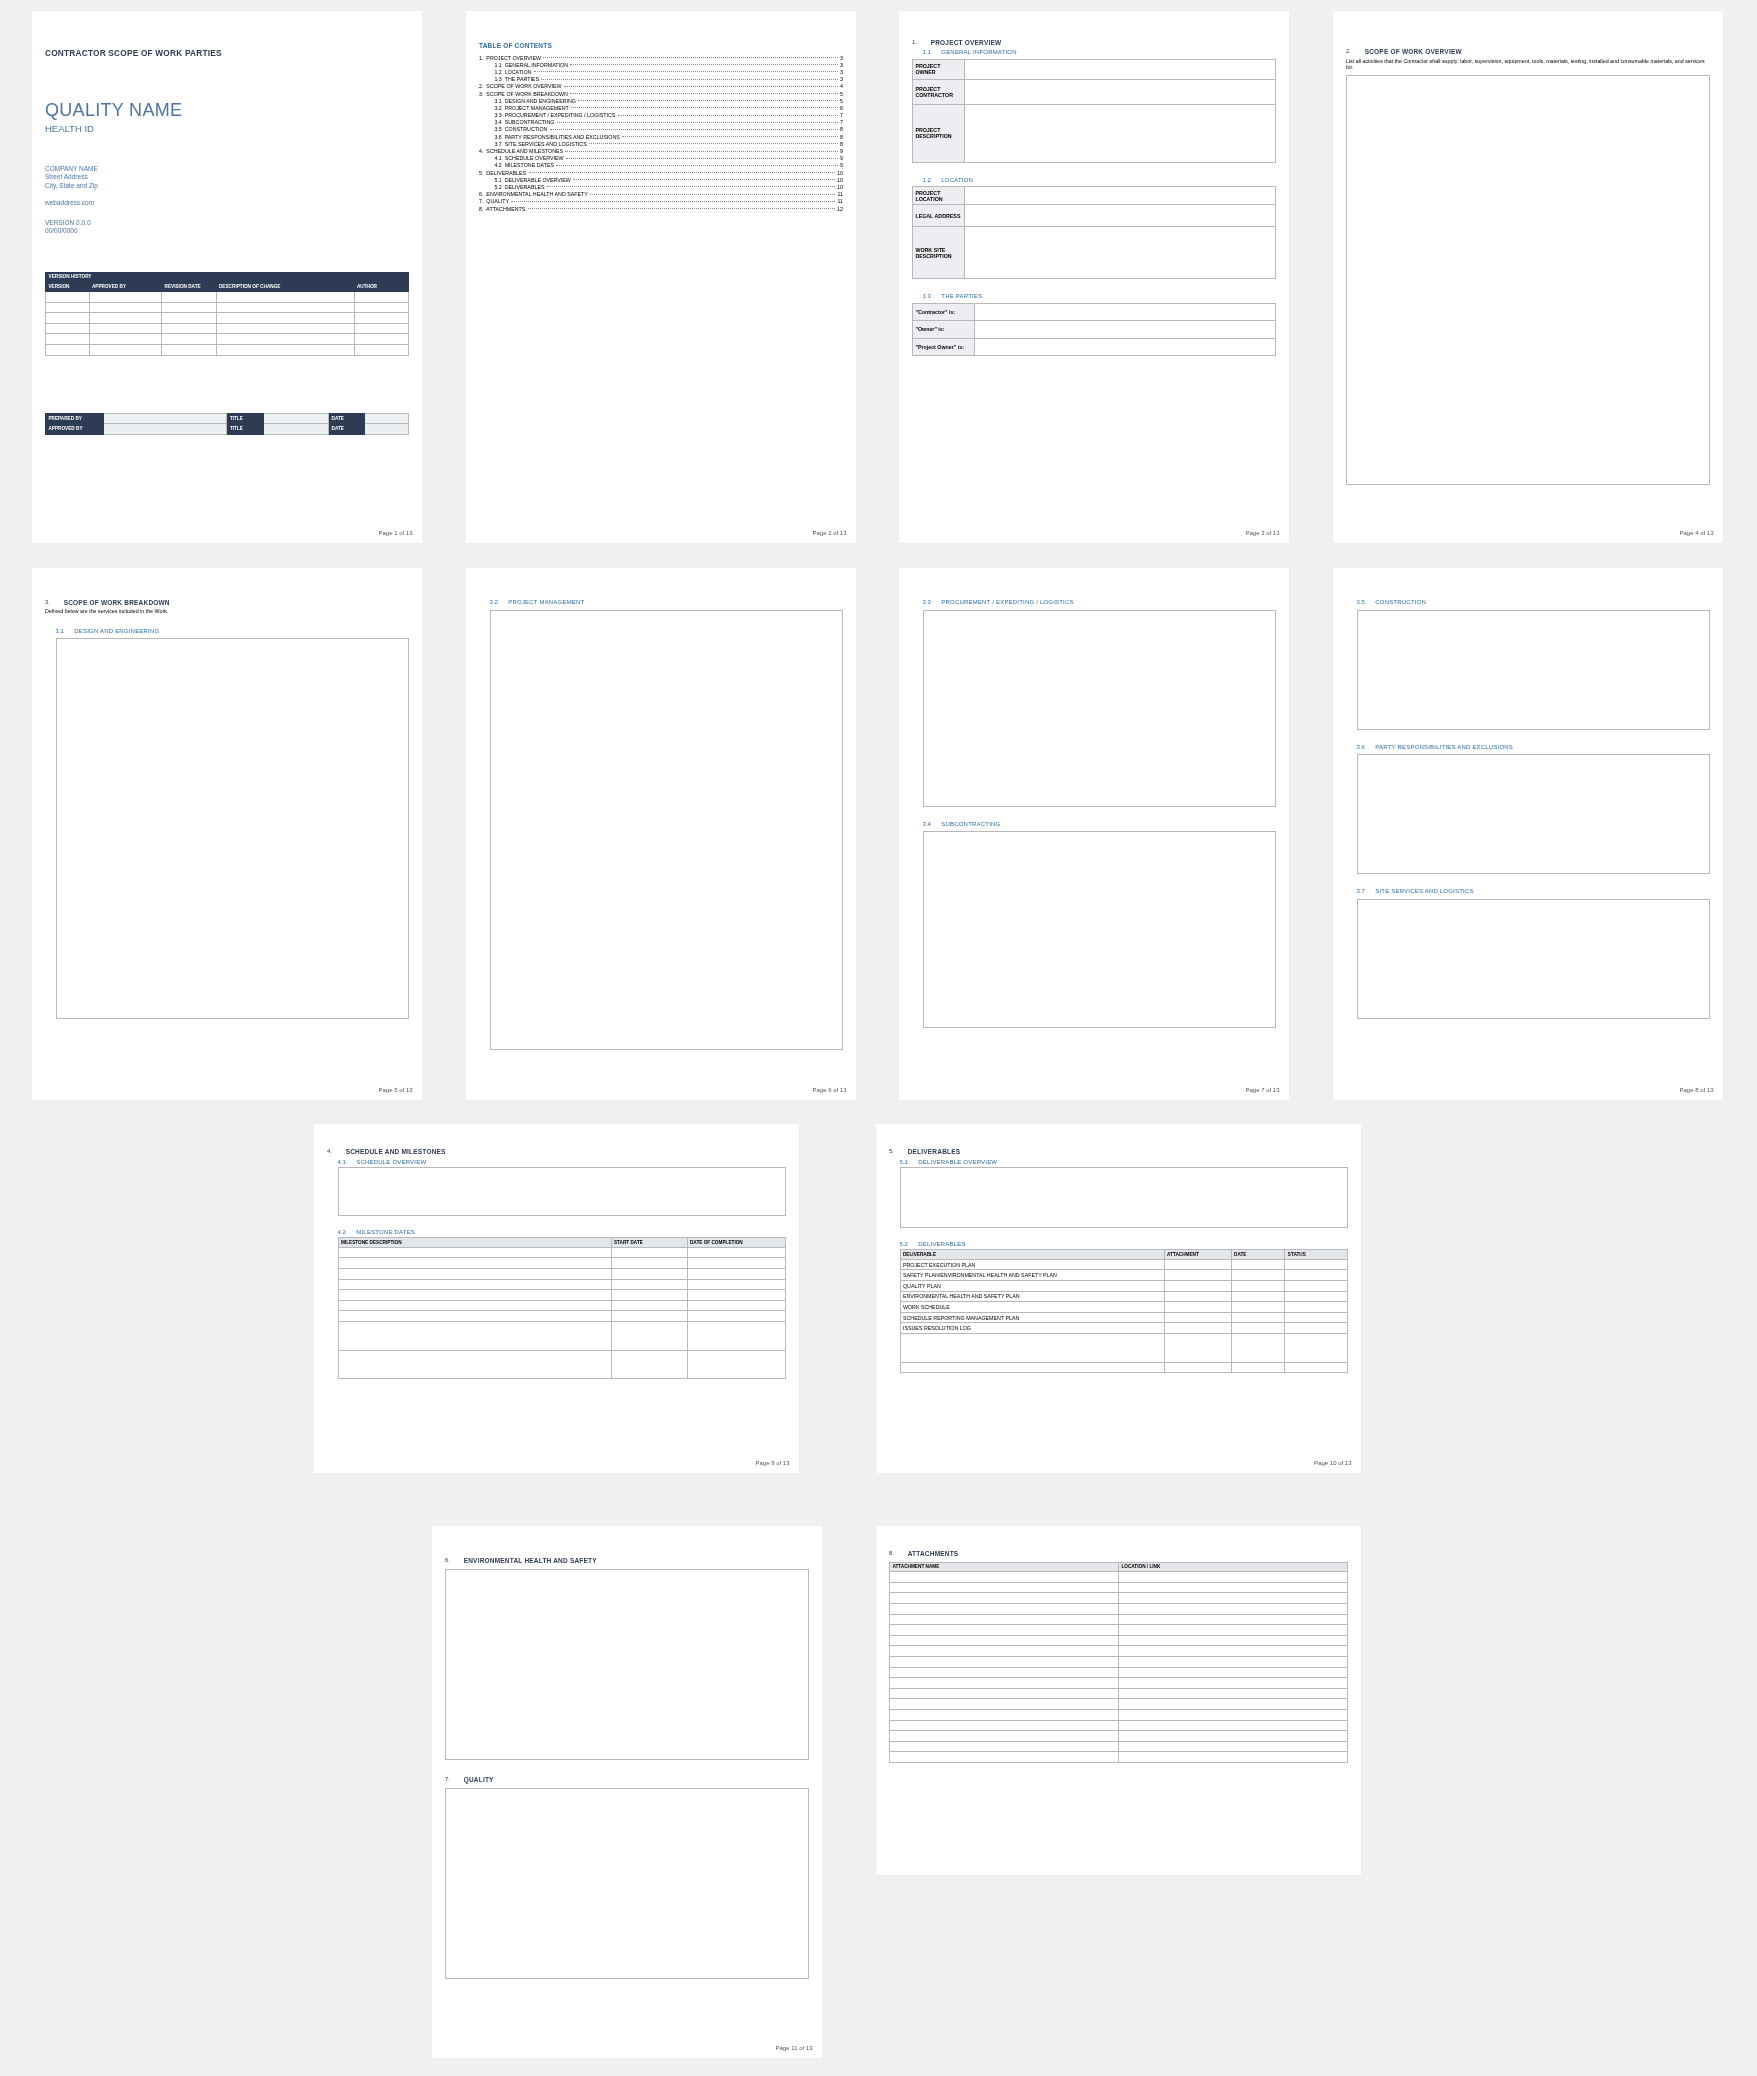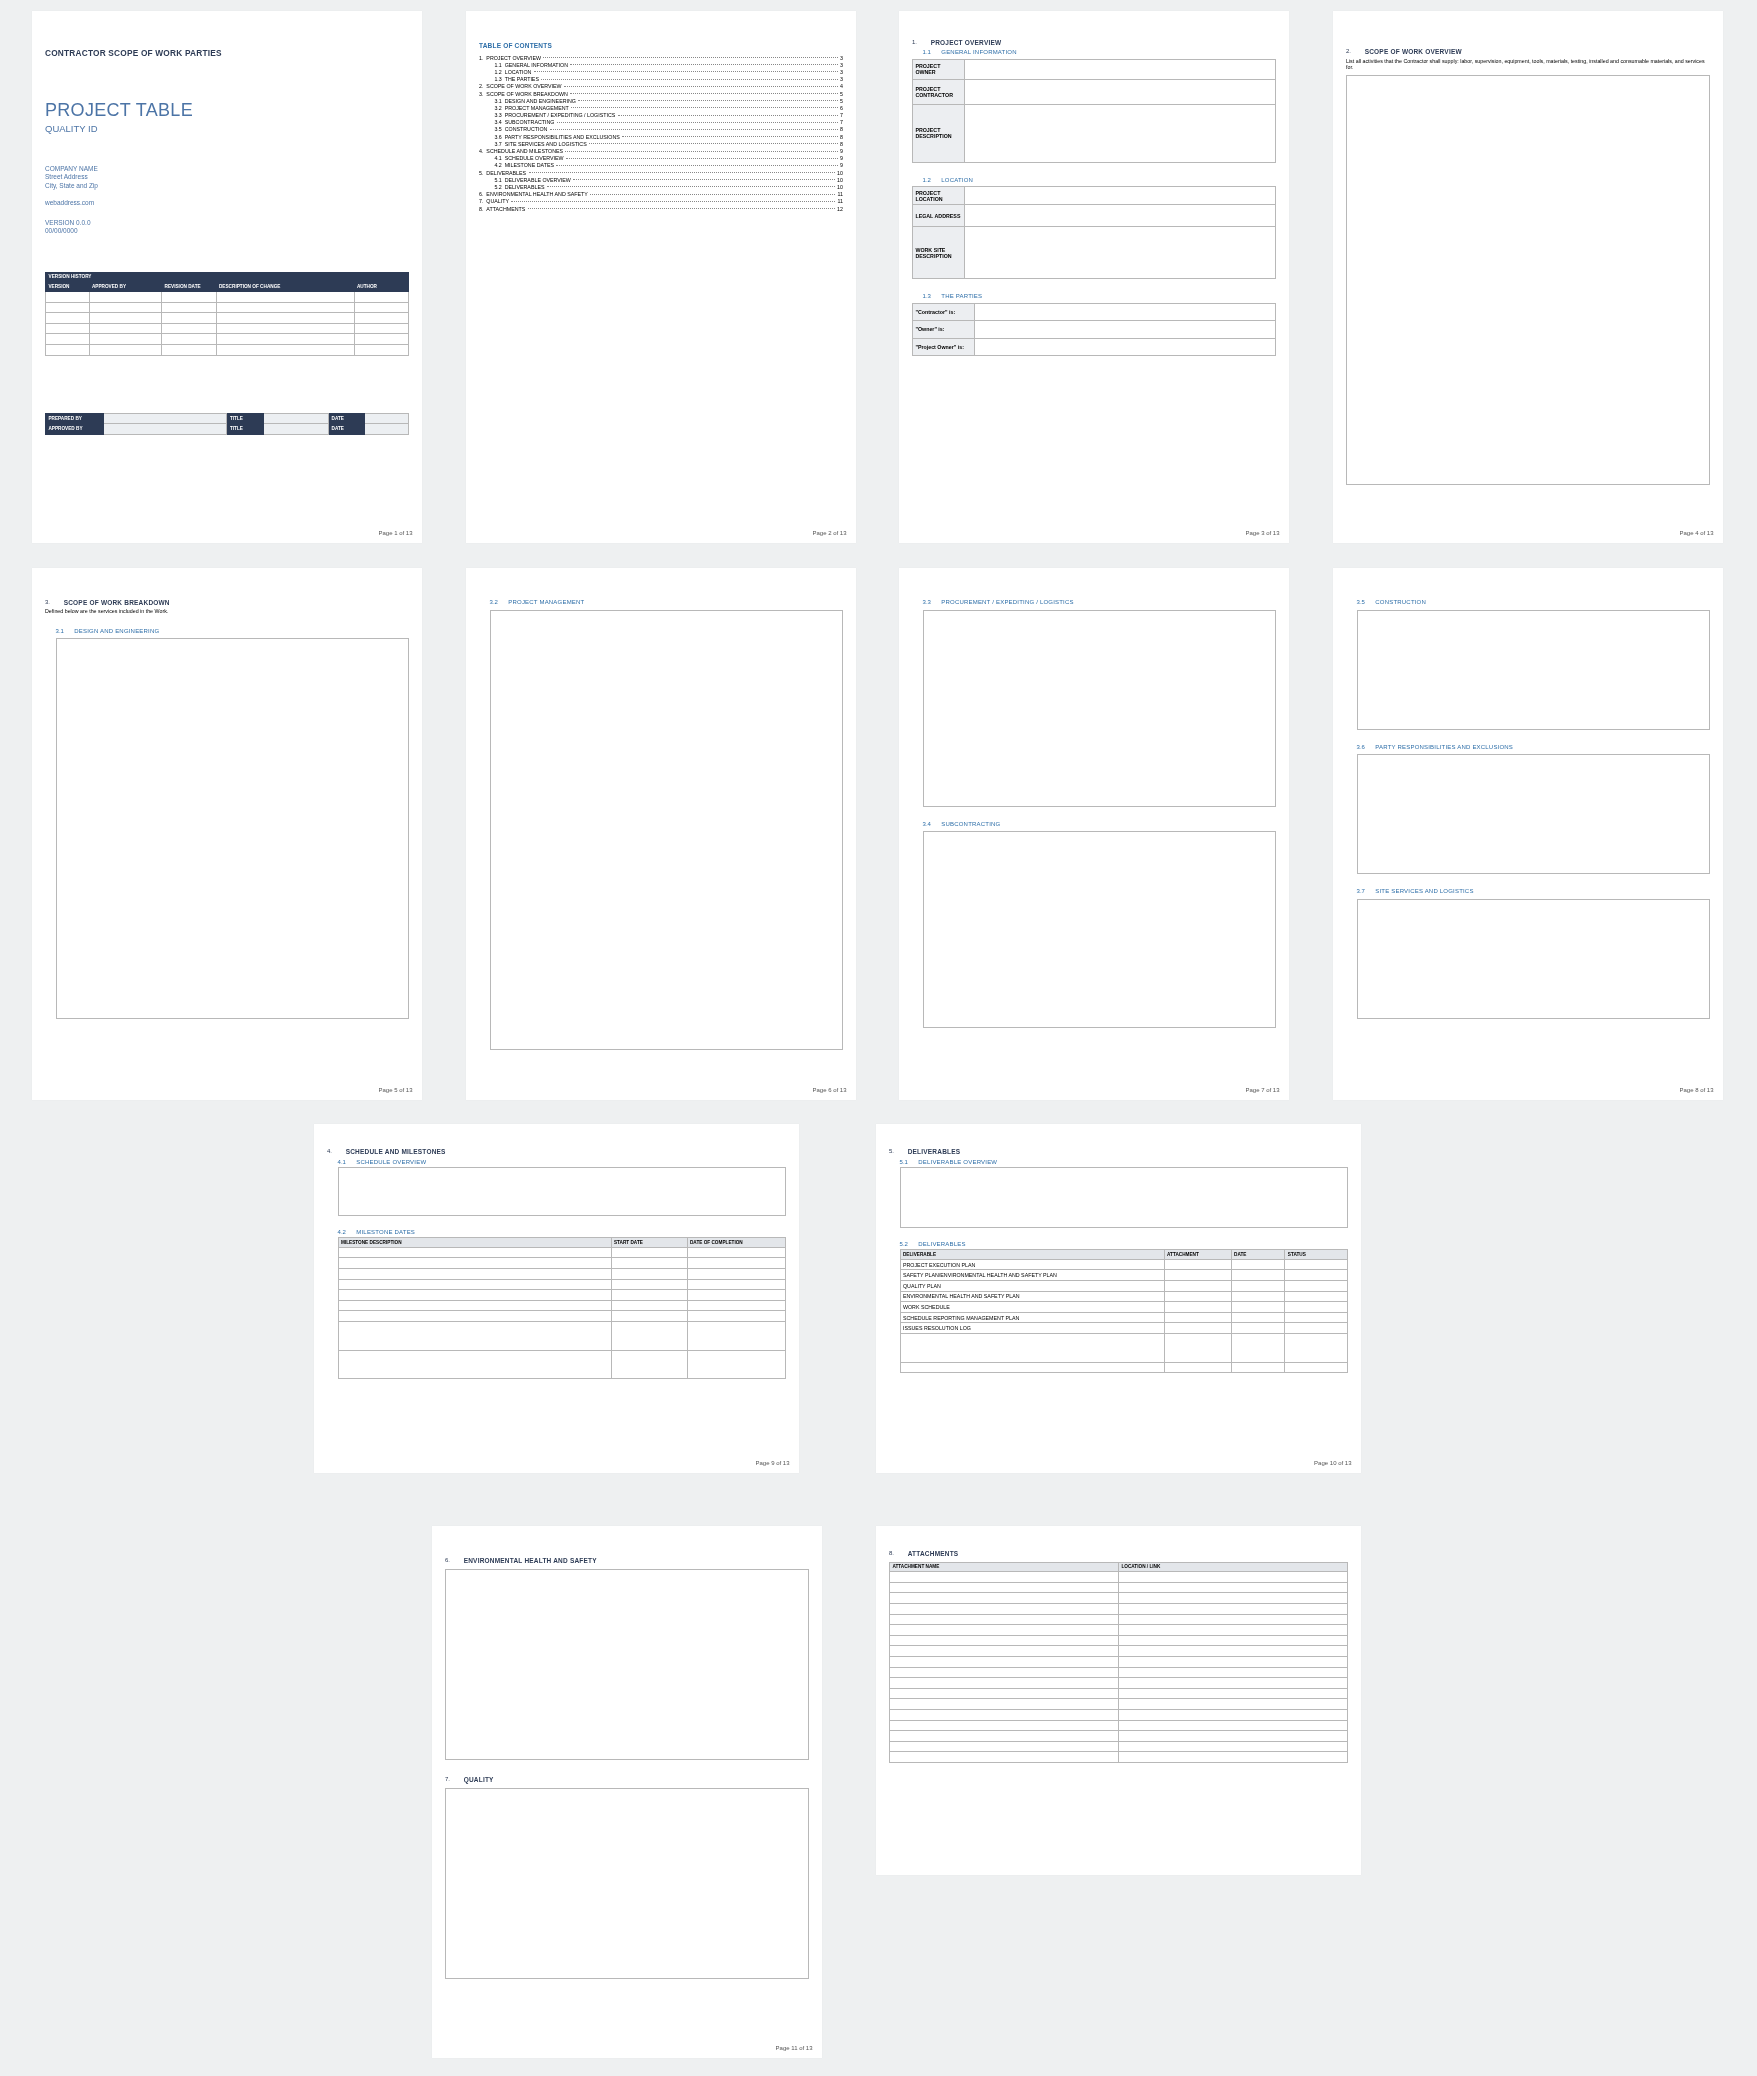--- a/index.html
+++ b/index.html
@@ -30,22 +30,22 @@
 </head>
 <body>
 
 <div class="canvas">
 
 <div class="page" style="left:32px;top:10.6px;width:390px;height:532px;">
   <div class="sec" style="top:37px;">
     <div class="sec-h1" style="font-size:8.3px;">CONTRACTOR SCOPE OF WORK PARTIES</div>
   </div>
   <div class="sec" style="top:89px;">
-    <div style="font-size:18px;color:#4c74a6;letter-spacing:0.3px;">PROJECT TABLE</div>
-    <div style="font-size:9.5px;color:#4c74a6;margin-top:2.4px;">QUALITY ID</div>
+    <div style="font-size:18px;color:#4c74a6;letter-spacing:0.3px;">QUALITY NAME</div>
+    <div style="font-size:9.5px;color:#4c74a6;margin-top:2.4px;">HEALTH ID</div>
   </div>
   <div class="sec" style="top:154px;font-size:6.5px;color:#4c74a6;line-height:1.35;">
     <div>COMPANY NAME</div>
     <div>Street Address</div>
     <div>City, State and Zip</div>
     <div style="margin-top:8.3px;">webaddress.com</div>
     <div style="margin-top:10.6px;">VERSION 0.0.0</div>
     <div>00/00/0000</div>
   </div>
 

